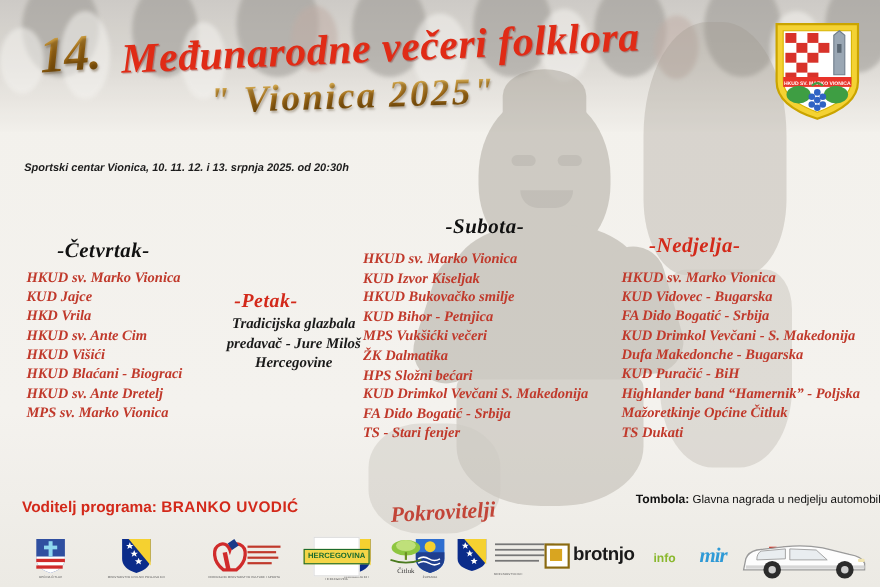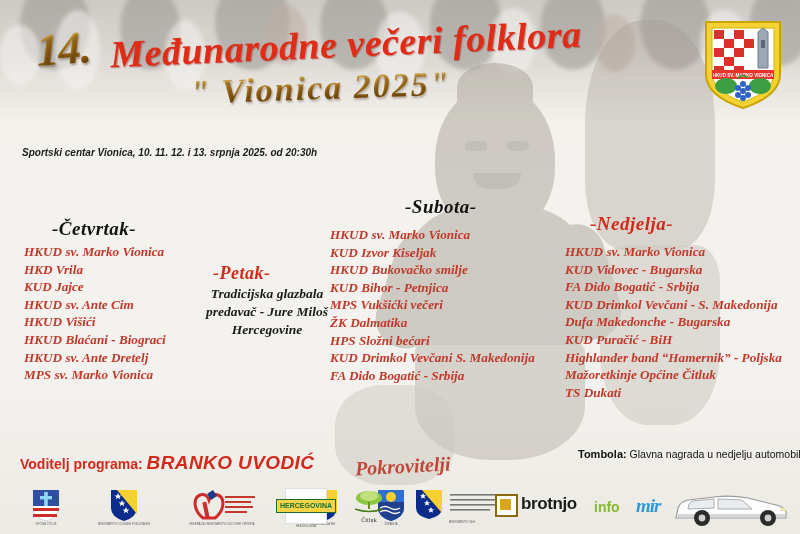--- a/index.html
+++ b/index.html
@@ -59,21 +59,21 @@
     font-weight:bold;font-size:13.2px;color:#c0392b;line-height:17.6px;white-space:nowrap;}
   .daylist div{white-space:nowrap;}
 
   .friday-body{position:absolute;font-family:"Liberation Serif",serif;font-style:italic;
     font-weight:bold;font-size:13.5px;color:#1a1a1a;line-height:18px;text-align:center;
     width:150px;}
 
   
   .host{position:absolute;left:20px;top:452px;font-family:"Liberation Sans",sans-serif;
     font-weight:bold;font-size:14px;color:#d3291a;white-space:nowrap;}
-  .host .name{font-size:19px;letter-spacing:.4px;font-style:italic;}
+  .host .name{font-size:14px;letter-spacing:.4px;}
   .pokrov{position:absolute;left:355px;top:455px;font-family:"Liberation Serif",serif;
     font-style:italic;font-weight:bold;font-size:20px;color:#c0392b;
     transform:rotate(-3deg);white-space:nowrap;opacity:.92;}
   .tombola{position:absolute;left:578px;top:448px;font-family:"Liberation Sans",sans-serif;
     font-size:10.5px;color:#111;white-space:nowrap;}
   .tombola b{font-size:11px;}
 
   
   .sponsors{position:absolute;left:12px;top:486px;width:800px;height:48px;}
   .sp{position:absolute;top:2px;text-align:center;}
@@ -85,21 +85,21 @@
   .logo-herc{width:40px;height:34px;background:#fff;border:1px solid #ddd;
      display:flex;align-items:center;justify-content:center;}
   .logo-herc .inner{background:#f5d547;color:#1b6b2e;font-family:"Liberation Sans",sans-serif;
      font-weight:bold;font-size:7px;line-height:7.5px;padding:2px 3px;border:1px solid #1b6b2e;}
   .brotnjo{font-family:"Liberation Sans",sans-serif;font-weight:bold;font-size:17px;
      color:#1a1a1a;letter-spacing:-.4px;}
   .bsq{display:inline-block;width:19px;height:19px;background:#fff;border:2px solid #8a6a10;
      vertical-align:middle;margin-right:3px;position:relative;}
   .bsq:after{content:"";position:absolute;left:3px;top:3px;width:11px;height:11px;
      background:#d9a520;}
-  .info{font-family:"Liberation Sans",sans-serif;font-weight:bold;font-size:14px;color:#8ab82e;}
+  .info{font-family:"Liberation Sans",sans-serif;font-weight:bold;font-size:11px;color:#8ab82e;}
   .mir{font-family:"Liberation Serif",serif;font-style:italic;font-weight:bold;
      font-size:19px;color:#2f9ad6;letter-spacing:-1px;text-align:right;}
   .protv{font-family:"Liberation Sans",sans-serif;font-weight:bold;font-size:19px;color:#d3291a;}
   .protv .tv{font-size:7px;color:#555;}
 </style>
 </head>
 <body>
 
 <div class="poster">
 
@@ -173,22 +173,22 @@
       </g>
       <path d="M38 60 q5 -5 10 0" stroke="#3e9e43" stroke-width="2" fill="none"></path>
     </svg>
   </div>
 
   <div class="venue">Sportski centar Vionica, 10. 11. 12. i 13. srpnja 2025. od 20:30h</div>
 
   <div class="dayhead" style="left:52px;top:218px;">-Četvrtak-</div>
   <div class="daylist" style="left:24px;top:243px;">
     <div>HKUD sv. Marko Vionica</div>
+    <div>KUD Jajce</div>
     <div>HKD Vrila</div>
-    <div>KUD Jajce</div>
     <div>HKUD sv. Ante Cim</div>
     <div>HKUD Višići</div>
     <div>HKUD Blaćani - Biograci</div>
     <div>HKUD sv. Ante Dretelj</div>
     <div>MPS sv. Marko Vionica</div>
   </div>
 
   <div class="dayhead red" style="left:213px;top:263px;font-size:18px;">-Petak-</div>
   <div class="friday-body" style="left:192px;top:285px;">
     <div>Tradicijska glazbala</div>
@@ -200,20 +200,21 @@
   <div class="daylist" style="left:330px;top:226px;">
     <div>HKUD sv. Marko Vionica</div>
     <div>KUD Izvor Kiseljak</div>
     <div>HKUD Bukovačko smilje</div>
     <div>KUD Bihor - Petnjica</div>
     <div>MPS Vukšićki večeri</div>
     <div>ŽK Dalmatika</div>
     <div>HPS Složni bećari</div>
     <div>KUD Drimkol Vevčani S. Makedonija</div>
     <div>FA Dido Bogatić - Srbija</div>
+    <div>TS - Stari fenjer</div>
   </div>
 
   <div class="dayhead red" style="left:590px;top:213px;">-Nedjelja-</div>
   <div class="daylist" style="left:565px;top:243px;">
     <div>HKUD sv. Marko Vionica</div>
     <div>KUD Vidovec - Bugarska</div>
     <div>FA Dido Bogatić - Srbija</div>
     <div>KUD Drimkol Vevčani - S. Makedonija</div>
     <div>Dufa Makedonche - Bugarska</div>
     <div>KUD Puračić - BiH</div>

